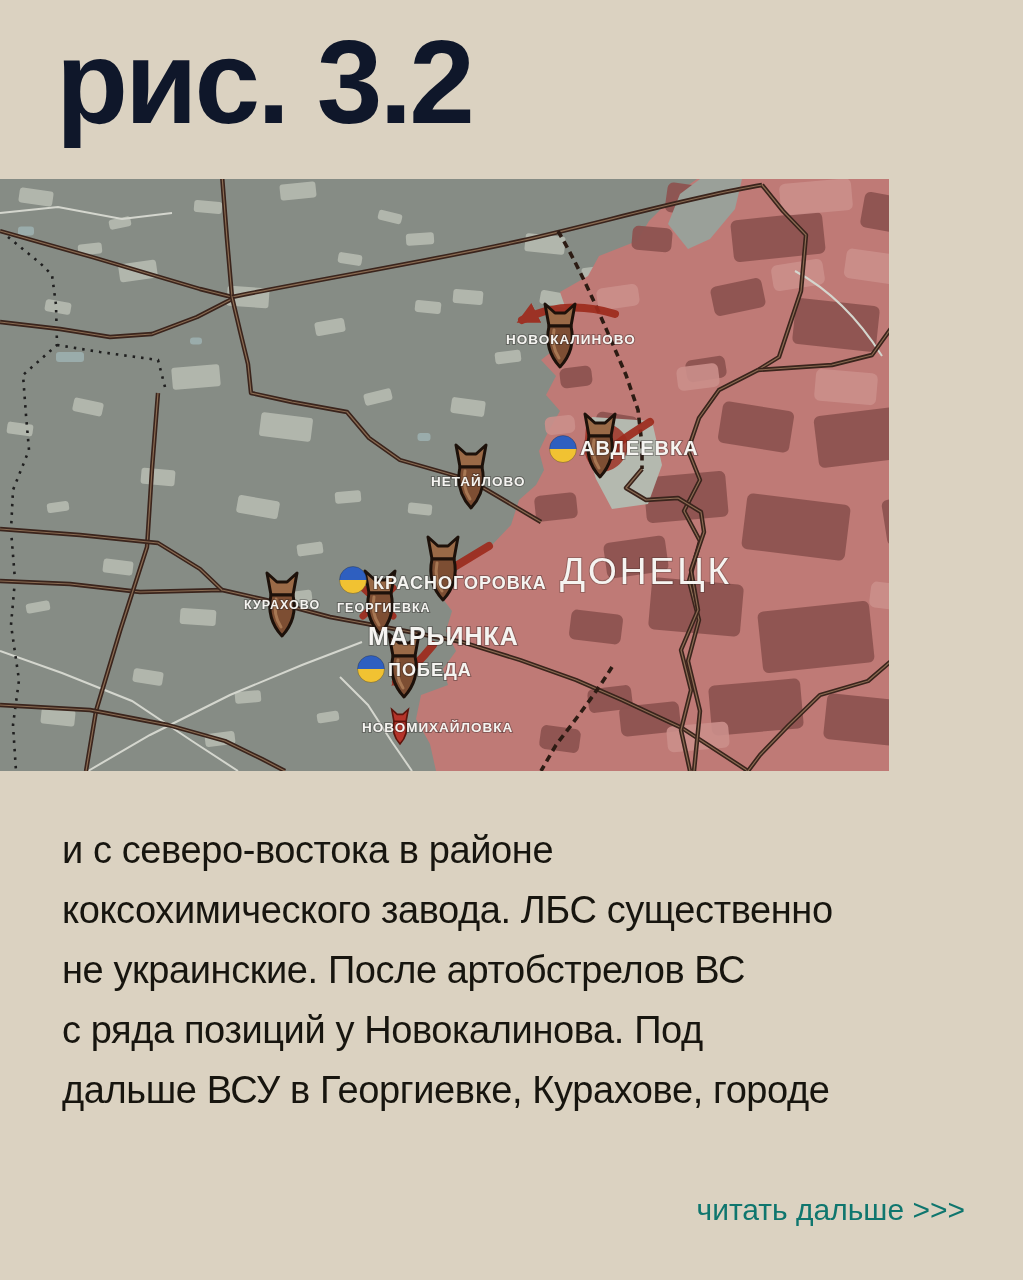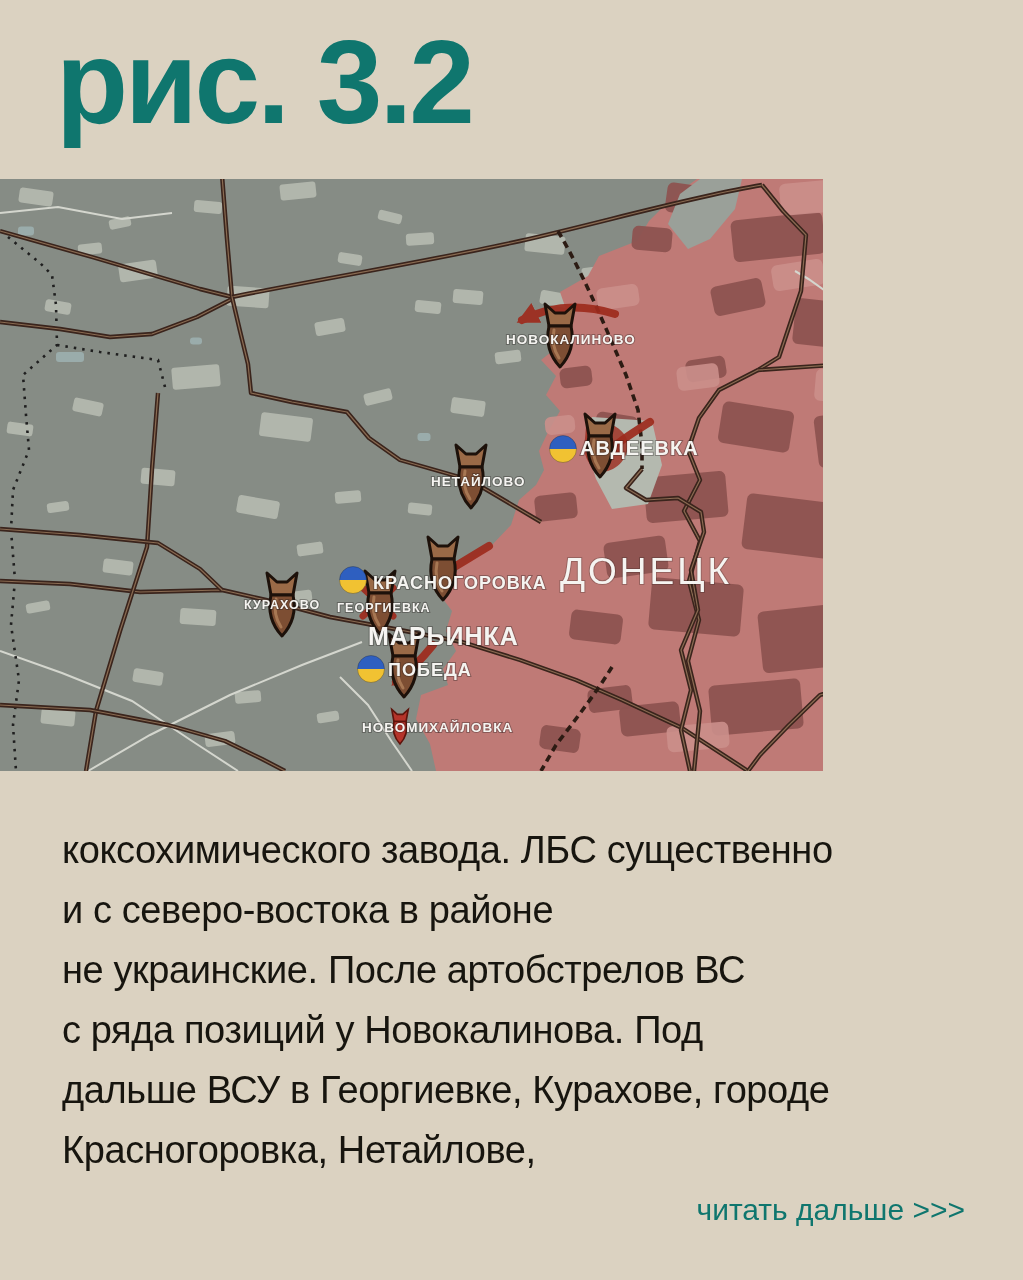--- a/index.html
+++ b/index.html
@@ -6,24 +6,24 @@
   body{
     width:1023px;height:1280px;
     background:#dbd2c1;
     font-family:"Liberation Sans", sans-serif;
     position:relative;
     overflow:hidden;
   }
   .title{
     position:absolute;left:56px;top:22px;
     font-size:118px;line-height:120px;font-weight:bold;
-    letter-spacing:-3px;color:#0f766e;
+    letter-spacing:-3px;color:#0f172a;
   }
   .map-wrap{
-    position:absolute;left:0;top:179px;width:823px;height:592px;
+    position:absolute;left:0;top:179px;width:889px;height:592px;
     overflow:hidden;background:#868c85;
   }
   .map-wrap svg{display:block;}
   .map-city{
     font-family:"Liberation Sans",sans-serif;
     font-weight:bold;fill:#f5f4f1;
     paint-order:stroke;stroke:rgba(35,30,28,.35);stroke-width:2px;
     letter-spacing:1px;
   }
   .map-city-major{
@@ -232,21 +232,20 @@
         <text x="244" y="430" font-size="12.5" class="map-city">КУРАХОВО</text>
         <text x="368" y="466" font-size="25" class="map-city">МАРЬИНКА</text>
         <text x="388" y="497" font-size="18" class="map-city">ПОБЕДА</text>
         <text x="362" y="553" font-size="13.5" class="map-city">НОВОМИХАЙЛОВКА</text>
         <text x="560" y="405" font-size="37" class="map-city map-city-major">ДОНЕЦК</text>
       </g>
     </svg>
 </div>
 
 <div class="text-block">
+  <div>и с северо-востока в районе</div>
   <div>коксохимического завода. ЛБС существенно</div>
-  <div>и с северо-востока в районе</div>
   <div>не украинские. После артобстрелов ВС</div>
   <div>с ряда позиций у Новокалинова. Под</div>
   <div>дальше ВСУ в Георгиевке, Курахове, городе</div>
-  <div>Красногоровка, Нетайлове,</div>
 </div>
 
 <div class="read-more">читать дальше &gt;&gt;&gt;</div>
 
 </body></html>

